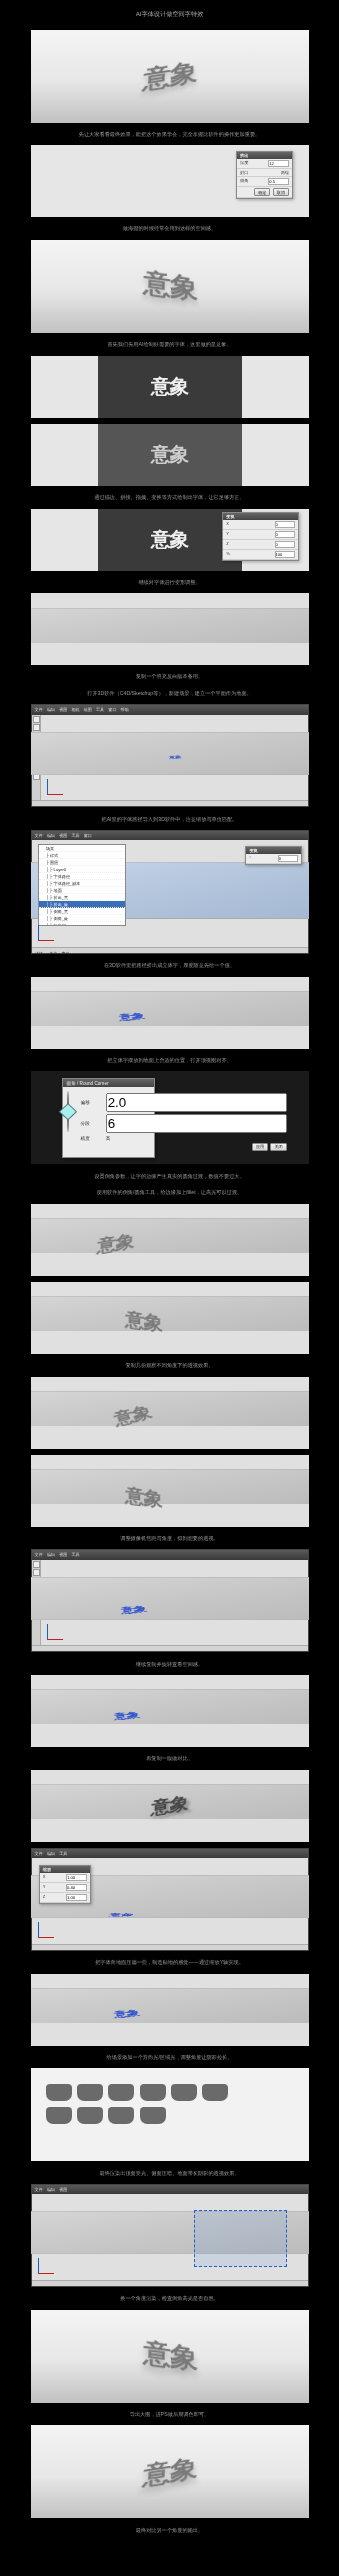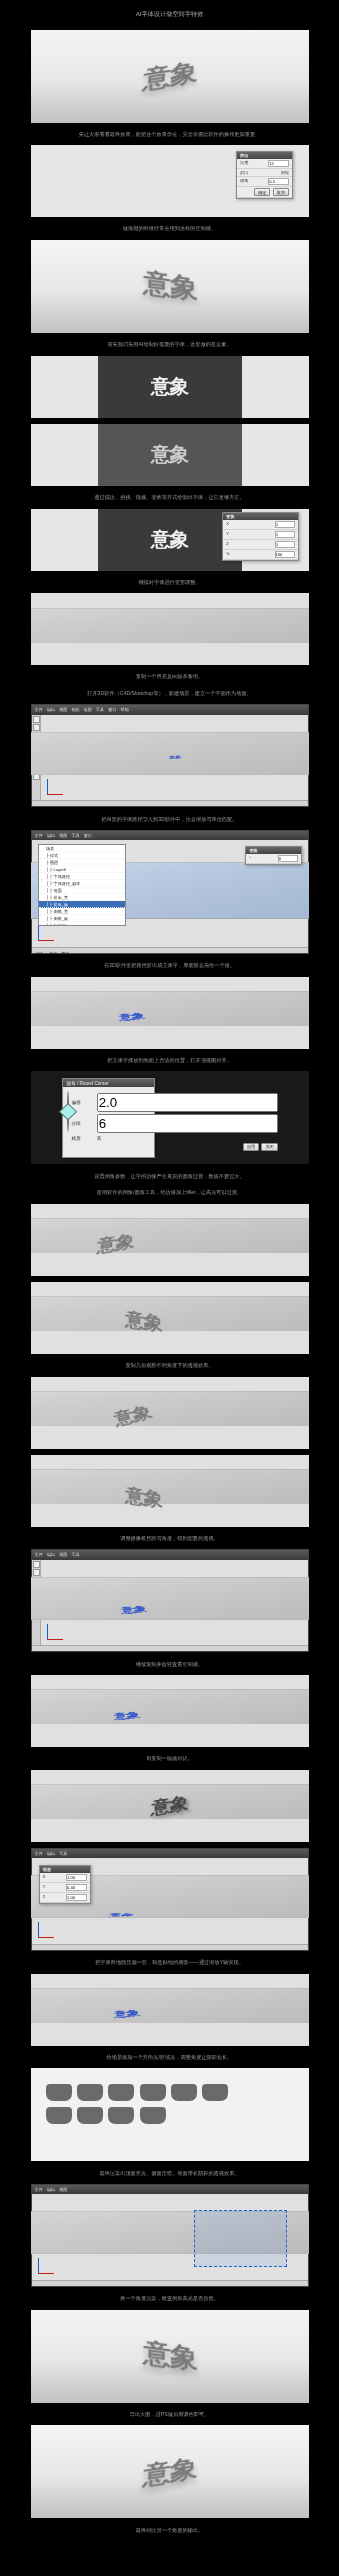--- a/index.html
+++ b/index.html
@@ -134,21 +134,21 @@
     overflow:hidden;
   }
   .tree .ti { padding:0.5px 2.1px 0.5px 7.2px; border-bottom:0.5px dotted #eee; white-space:nowrap; }
   .tree .ti.sel { background:#3a6fb7; color:#fff; }
   .dial {
     width:93px; background:#ececec; border:0.5px solid #888;
     box-shadow:1px 1px 4.1px rgba(0,0,0,.4);
     font-size:4.6px; color:#222;
   }
   .dial .hdr { background:linear-gradient(#666,#444); color:#eee; padding:1.5px 4.1px; font-size:4.6px; }
-  .dial .body { display:flex; gap:3px; padding:4.1px; }
+  .dial .body { display:flex; gap:12px; padding:4.1px; }
   .wheel {
     width:41px; height:41px; border-radius:50%;
     background: conic-gradient(#000 0deg,#111 40deg,#333 80deg,#777 120deg,#bbb 160deg,#eee 200deg,#bbb 240deg,#777 280deg,#333 320deg,#000 360deg);
     position:relative; border:0.5px solid #666;
   }
   .wheel .cube {
     position:absolute; width:13.4px; height:13.4px;
     left:50%; top:50%; transform:translate(-50%,-50%) rotateX(20deg) rotateZ(45deg);
     background:#aee; border:0.5px solid #577;
   }

